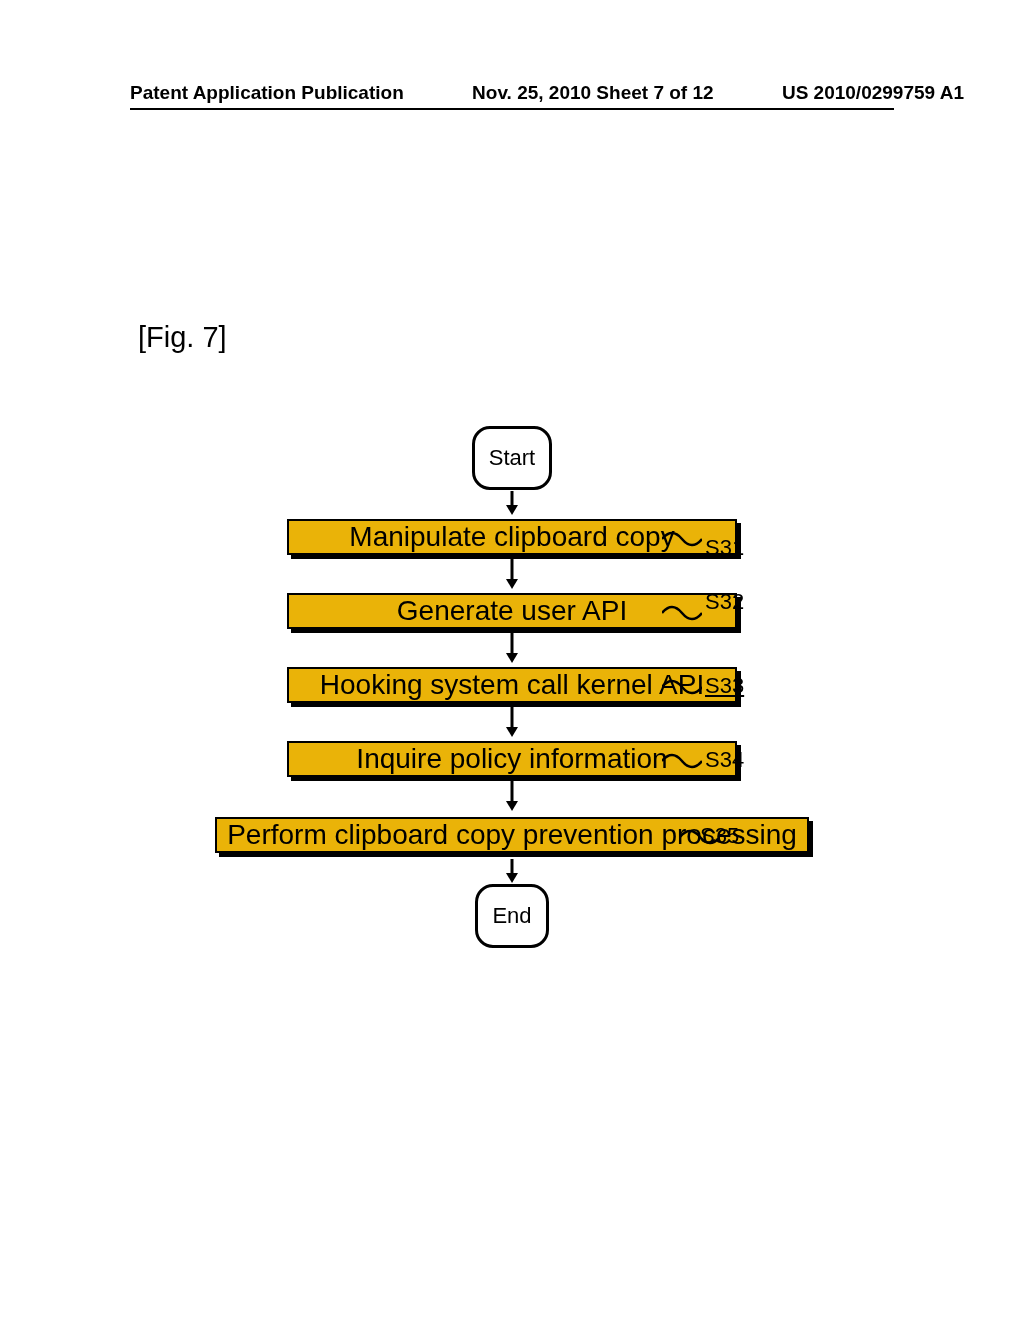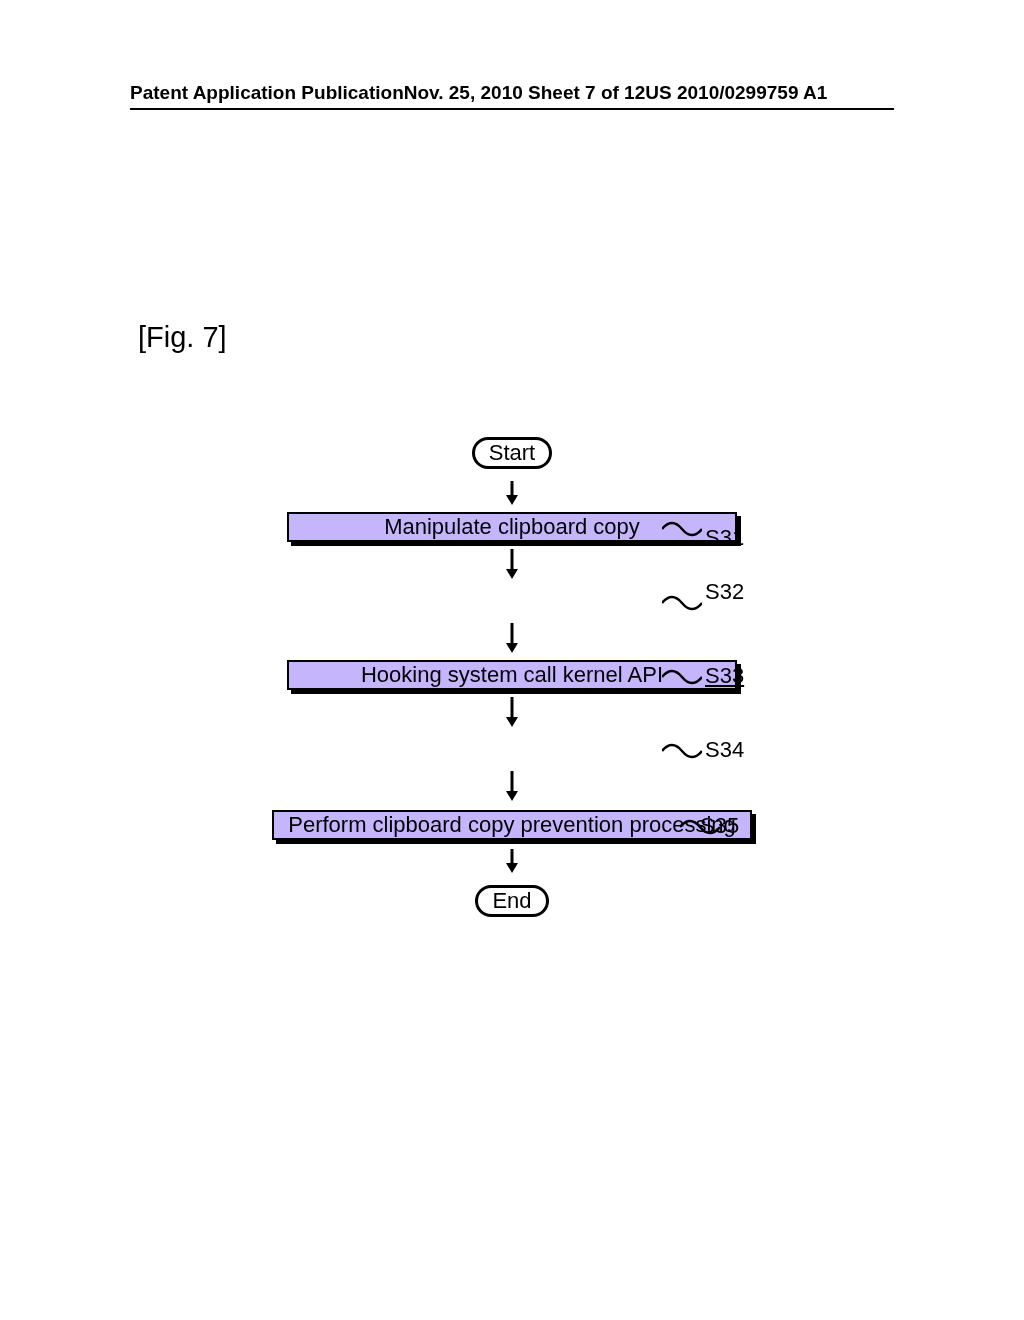--- a/index.html
+++ b/index.html
@@ -9,21 +9,21 @@
     background: #fff;
     font-family: Arial, Helvetica, sans-serif;
     position: relative;
   }
   .header {
     position: absolute;
     top: 82px;
     left: 0;
     width: 100%;
     display: flex;
-    justify-content: flex-start;
+    justify-content: space-between;
     padding: 0 60px 0 130px;
     font-size: 19px;
     font-weight: bold;
   }
   .header-rule {
     position: absolute;
     top: 108px;
     left: 130px;
     width: 764px;
     height: 2px;
@@ -35,40 +35,40 @@
     left: 138px;
     font-size: 29px;
   }
   .flowchart {
     position: absolute;
     top: 425px;
     left: 0;
     width: 1024px;
   }
   .terminal {
-    margin: 12px auto;
+    margin: 1px auto;
     border: 3px solid #000;
     border-radius: 18px;
-    padding: 0 14px;
+    padding: 16px 14px;
     font-size: 22px;
     width: fit-content;
     background: #fff;
   }
   .process-row {
     display: flex;
     align-items: center;
     justify-content: center;
     position: relative;
     height: 44px;
   }
   .process-row.wide { height: 48px; }
   .process {
     border: 2.5px solid #000;
-    background: #c4b5fd;
-    font-size: 22px;
+    background: #eab308;
+    font-size: 28px;
     text-align: center;
     padding: 0 10px;
     min-width: 450px;
     position: relative;
   }
   .process.w5 { min-width: 480px; }
   .process-shadow {
     position: absolute;
     left: 4px;
     top: 4px;
@@ -135,20 +135,24 @@
   </div>
 
   <div class="arrow-wrap tall">
     <svg class="arrow" width="16" height="30">
         <line x1="8" y1="0" x2="8" y2="22" stroke="#000" stroke-width="3"></line>
         <polygon points="2,20 14,20 8,30" fill="#000"></polygon>
       </svg>
   </div>
 
   <div class="process-row">
+    <div class="process-wrap">
+      <div class="process-shadow"></div>
+      <div class="process">Generate user API</div>
+    </div>
     <svg class="conn-curve" style="left:662px; top:14px;" width="40" height="20">
         <path d="M0 10 Q 10 -2 20 10 Q 30 22 40 10" stroke="#000" stroke-width="2.5" fill="none"></path>
       </svg>
     <span class="step-label" style="left:705px; top:0;">S32</span>
   </div>
 
   <div class="arrow-wrap tall">
     <svg class="arrow" width="16" height="30">
         <line x1="8" y1="0" x2="8" y2="22" stroke="#000" stroke-width="3"></line>
         <polygon points="2,20 14,20 8,30" fill="#000"></polygon>
@@ -167,20 +171,24 @@
   </div>
 
   <div class="arrow-wrap tall">
     <svg class="arrow" width="16" height="30">
         <line x1="8" y1="0" x2="8" y2="22" stroke="#000" stroke-width="3"></line>
         <polygon points="2,20 14,20 8,30" fill="#000"></polygon>
       </svg>
   </div>
 
   <div class="process-row">
+    <div class="process-wrap">
+      <div class="process-shadow"></div>
+      <div class="process">Inquire policy information</div>
+    </div>
     <svg class="conn-curve" style="left:662px; top:14px;" width="40" height="20">
         <path d="M0 10 Q 10 -2 20 10 Q 30 22 40 10" stroke="#000" stroke-width="2.5" fill="none"></path>
       </svg>
     <span class="step-label" style="left:705px; top:10px;">S34</span>
   </div>
 
   <div class="arrow-wrap tall">
     <svg class="arrow" width="16" height="30">
         <line x1="8" y1="0" x2="8" y2="22" stroke="#000" stroke-width="3"></line>
         <polygon points="2,20 14,20 8,30" fill="#000"></polygon>

